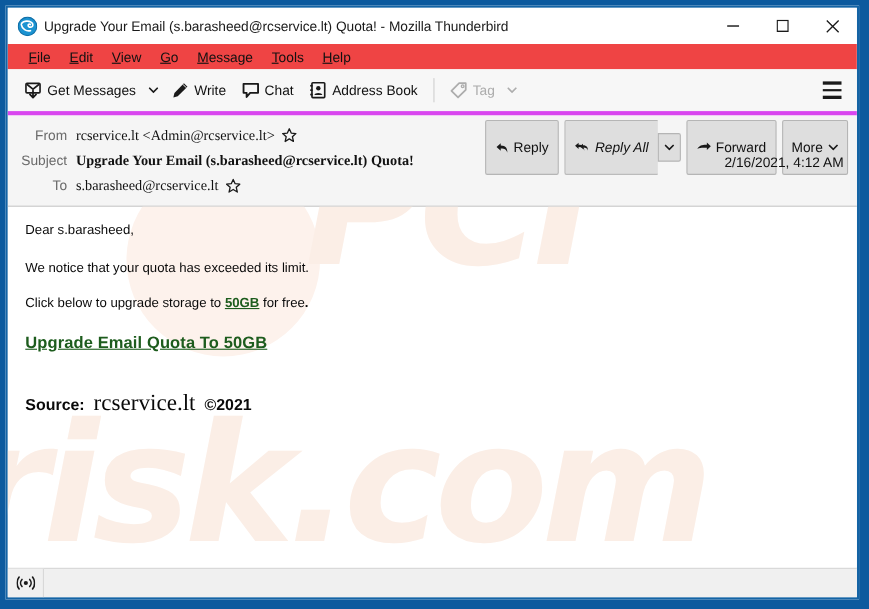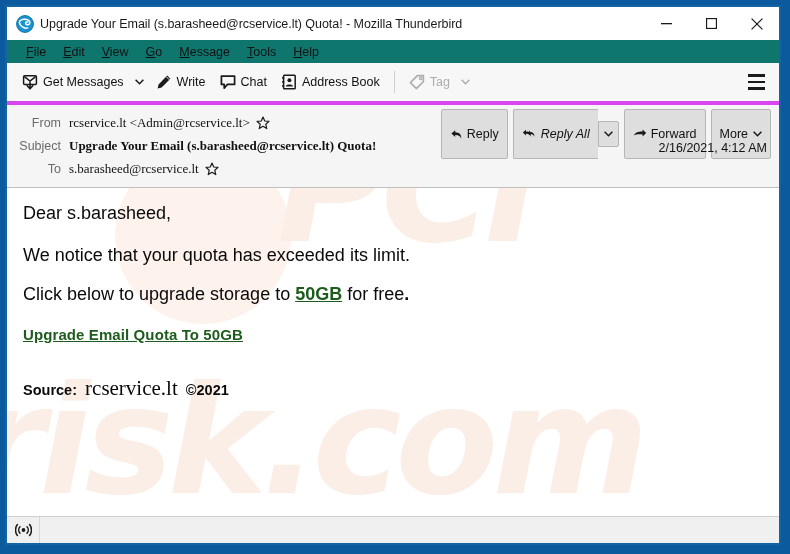--- a/index.html
+++ b/index.html
@@ -28,21 +28,21 @@
     font-size:12.5px;color:#1a1a1a;white-space:nowrap;
     letter-spacing:-0.05px;
   }
   .winbtns{position:absolute;right:0;top:0;height:33px;display:flex;}
   .winbtn{width:45px;height:33px;display:flex;align-items:center;justify-content:center;}
   .winbtn svg{display:block;}
 
   
   .menubar{
     height:23px;flex:0 0 23px;display:flex;align-items:center;
-    background:#0f766e;padding-left:11px;
+    background:#ef4444;padding-left:11px;
   }
   .menuitem{
     font-size:12.5px;color:#111;padding:1px 8px 1px 8px;margin-right:1px;
     white-space:nowrap;
   }
   .menuitem u{text-decoration:underline;}
 
   
   .toolbar{
     height:38px;flex:0 0 38px;display:flex;align-items:center;
@@ -112,21 +112,21 @@
     white-space:nowrap;
     line-height:1;
   }
   .wm1{font-size:150px;left:270px;top:-74px;letter-spacing:-6px;}
   .wm2{font-size:150px;left:-36px;top:178px;letter-spacing:-6px;}
   .wm-circ{
     position:absolute;left:108px;top:-40px;width:176px;height:176px;
     border-radius:50%;background:#fdf2ec;pointer-events:none;
   }
   .body-content{position:relative;z-index:2;}
-  .p{font-size:18px;color:#0a0a0a;margin:0 0 17px 0;line-height:1.25;}
+  .p{font-size:12px;color:#0a0a0a;margin:0 0 17px 0;line-height:1.25;}
   .p.first{margin-bottom:19px;}
   .hl{color:#1d5c1d;font-weight:bold;text-decoration:underline;}
   .dotbold{font-weight:bold;}
   .biglink{
     font-size:15px;font-weight:bold;color:#1d5c1d;text-decoration:underline;
     display:inline-block;margin:3px 0 19px 0;letter-spacing:0.1px;
   }
   .src{font-size:14.5px;color:#0a0a0a;}
   .src b{font-weight:bold;margin-top:26px;}
   .src .serif{font-family:"Liberation Serif", serif;font-weight:normal;font-size:21px;}

